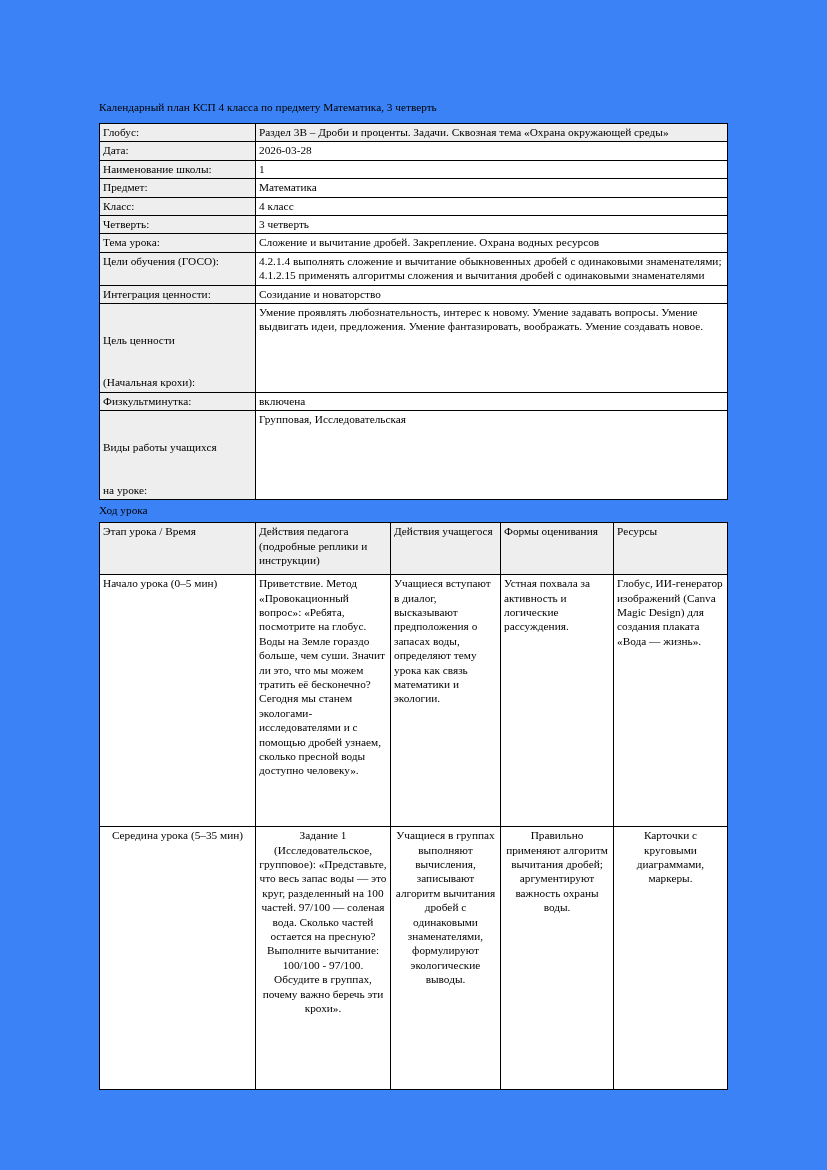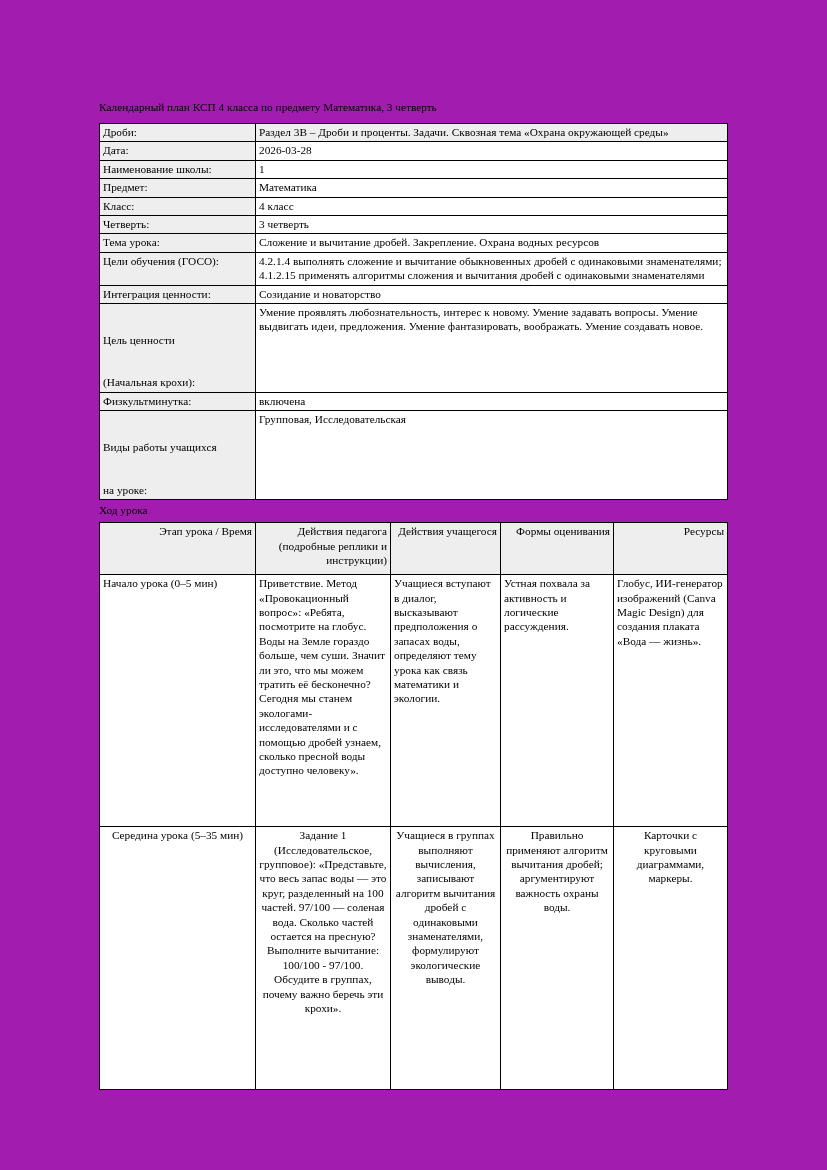--- a/index.html
+++ b/index.html
@@ -15,21 +15,21 @@
     color: #000000;
     position: relative;
     overflow: hidden;
   }
   .page {
     position: absolute;
     left: 0;
     top: 0;
     width: 827px;
     height: 1170px;
-    background: #a21caf;
+    background: #3b82f6;
   }
   .content {
     position: absolute;
     left: 99px;
     top: 100px;
     width: 628px;
   }
   .doc-title {
     font-size: 11.3px;
     line-height: 14px;
@@ -74,21 +74,20 @@
   .info-table td.label .lbl-line { display: block; margin-top: 28px; }
   
   .flow-table col.f1 { width: 156px; }
   .flow-table col.f2 { width: 135px; }
   .flow-table col.f3 { width: 110px; }
   .flow-table col.f4 { width: 113px; }
   .flow-table col.f5 { width: 114px; }
   .flow-table thead td {
     background: #eeeeee;
     height: 48px;
-    text-align: right;
   }
   .flow-table tbody td {
     background: #ffffff;
   }
   .flow-table tbody tr.row-start td { height: 248px; }
   .flow-table tbody tr.row-middle td { height: 259px; text-align: center; }
   .nowrap-cell { white-space: nowrap; margin-top: 16px; }
 </style>
 </head>
 <body>
@@ -98,21 +97,21 @@
 
     <p class="doc-title">Календарный план КСП 4 класса по предмету Математика, 3 четверть</p>
 
     <table class="info-table">
       <colgroup>
         <col class="c-label">
         <col class="c-value">
       </colgroup>
       <tbody>
         <tr class="first-row">
-          <td class="label">Дроби:</td>
+          <td class="label">Глобус:</td>
           <td class="value">Раздел 3В – Дроби и проценты. Задачи. Сквозная тема «Охрана окружающей среды»</td>
         </tr>
         <tr>
           <td class="label">Дата:</td>
           <td class="value">2026-03-28</td>
         </tr>
         <tr>
           <td class="label">Наименование школы:</td>
           <td class="value">1</td>
         </tr>

